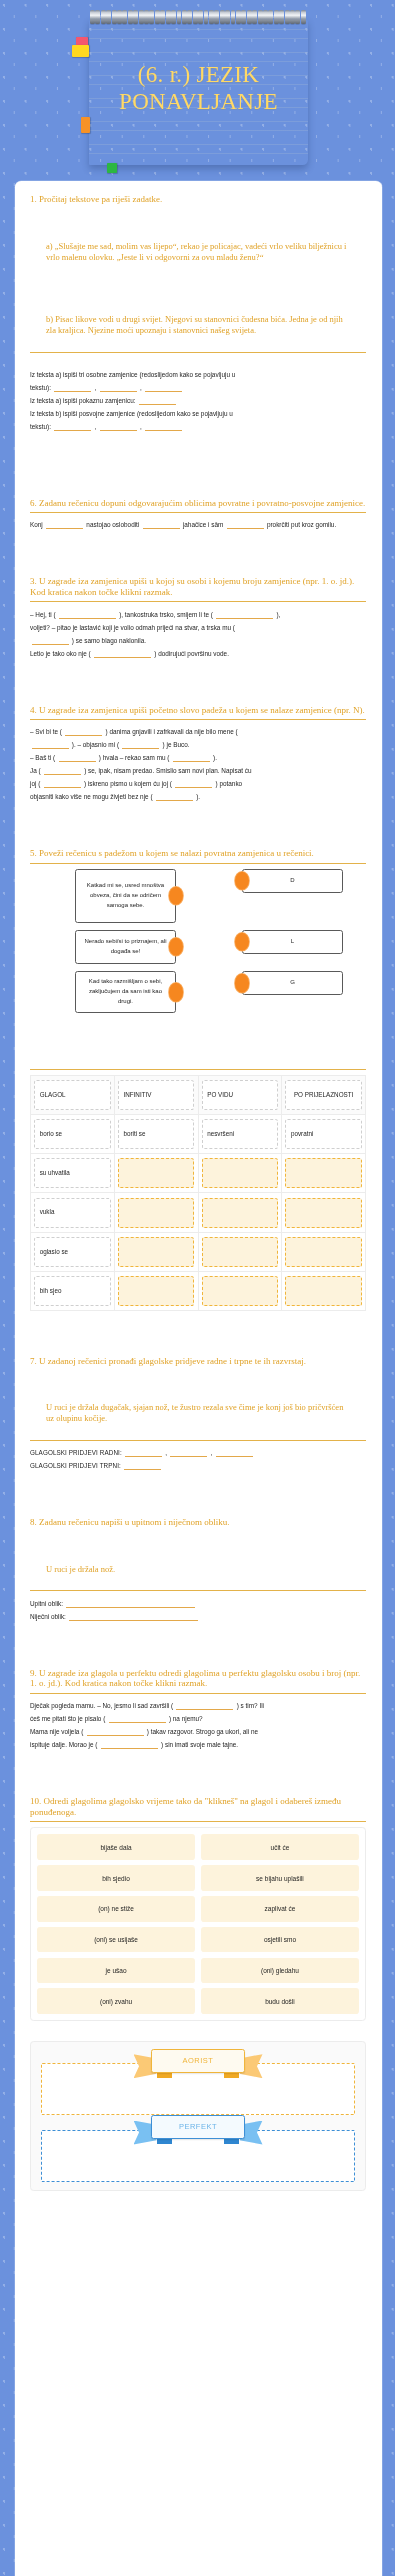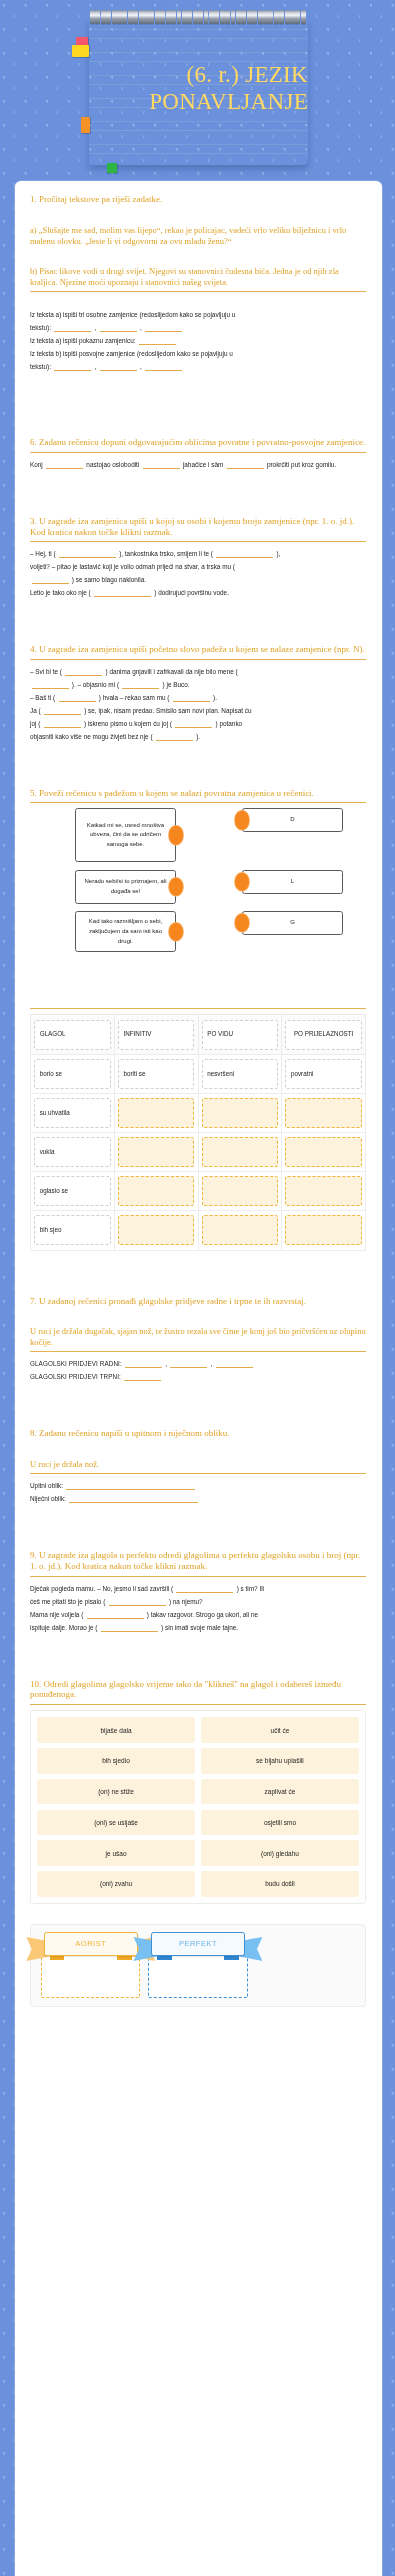--- a/index.html
+++ b/index.html
@@ -56,21 +56,21 @@
     flex: 1 1 auto;
     height: 13.4px;
     border-radius: 1.5px;
     background: linear-gradient(180deg,#7d8796 0%, #c9ced6 18%, #f2f4f7 38%, #9aa3b0 62%, #5f6875 100%);
     box-shadow: 0 0.5px 0 rgba(0,0,0,.25);
   }
   .nb-title {
     position: absolute;
     left: 89px; top: 61px;
     width: 219px;
-    text-align: right;
+    text-align: center;
     font-family: "Liberation Serif", serif;
     color: #ffd966;
     font-size: 23px;
     line-height: 27px;
     letter-spacing: 0.3px;
     text-shadow: 0 0.5px 0.5px rgba(180,140,40,.18);
   }
   .sticky { position: absolute; border-radius: 1px; }
   .sticky.pink   { left:76px; top:37px;  width:12.4px; height:12.4px; background:#f4576e; box-shadow:0.5px 0.5px 1px rgba(0,0,0,.2); }
   .sticky.yellow { left:72px; top:45px;  width:17px; height:12.4px; background:#ffd81f; box-shadow:0.5px 0.5px 1px rgba(0,0,0,.2); }
@@ -97,21 +97,21 @@
     font-size: 9px;
     line-height: 10.8px;
     font-weight: normal;
     margin: 0;
   }
   .passage {
     font-family: "Liberation Serif", serif;
     color: #e0a227;
     font-size: 8.5px;
     line-height: 10.8px;
-    margin: 0;
+    margin: 16px;
   }
   .rule {
     border: 0; border-top: 0.5px solid #e3b24a;
     margin: 3.6px 0 5.2px 0;
   }
   .gap-sm { height: 10.3px; }
   .gap-md { height: 19.6px; }
   .gap-xl { height: 45px; }
 
   .body-txt {
@@ -223,21 +223,21 @@
 
   
   .tense-panel {
     border: 0.5px solid #ececec;
     border-radius: 3.6px;
     background: #fafafa;
     padding: 7.2px 6.2px 8.2px 6.2px;
   }
   .tense-grid {
     display: grid;
-    grid-template-columns: 1fr 1fr 1fr;
+    grid-template-columns: 1fr;
     gap: 0;
   }
   .tense-cell { position: relative; padding: 14.4px 4.1px 0 4.1px; }
   .tense-drop {
     min-height: 52px;
     border: 1px dashed #f0b53a;
     border-radius: 1.5px;
     background: #fff;
   }
   .tense-cell.blue .tense-drop { border-color: #3d8fd6; }

